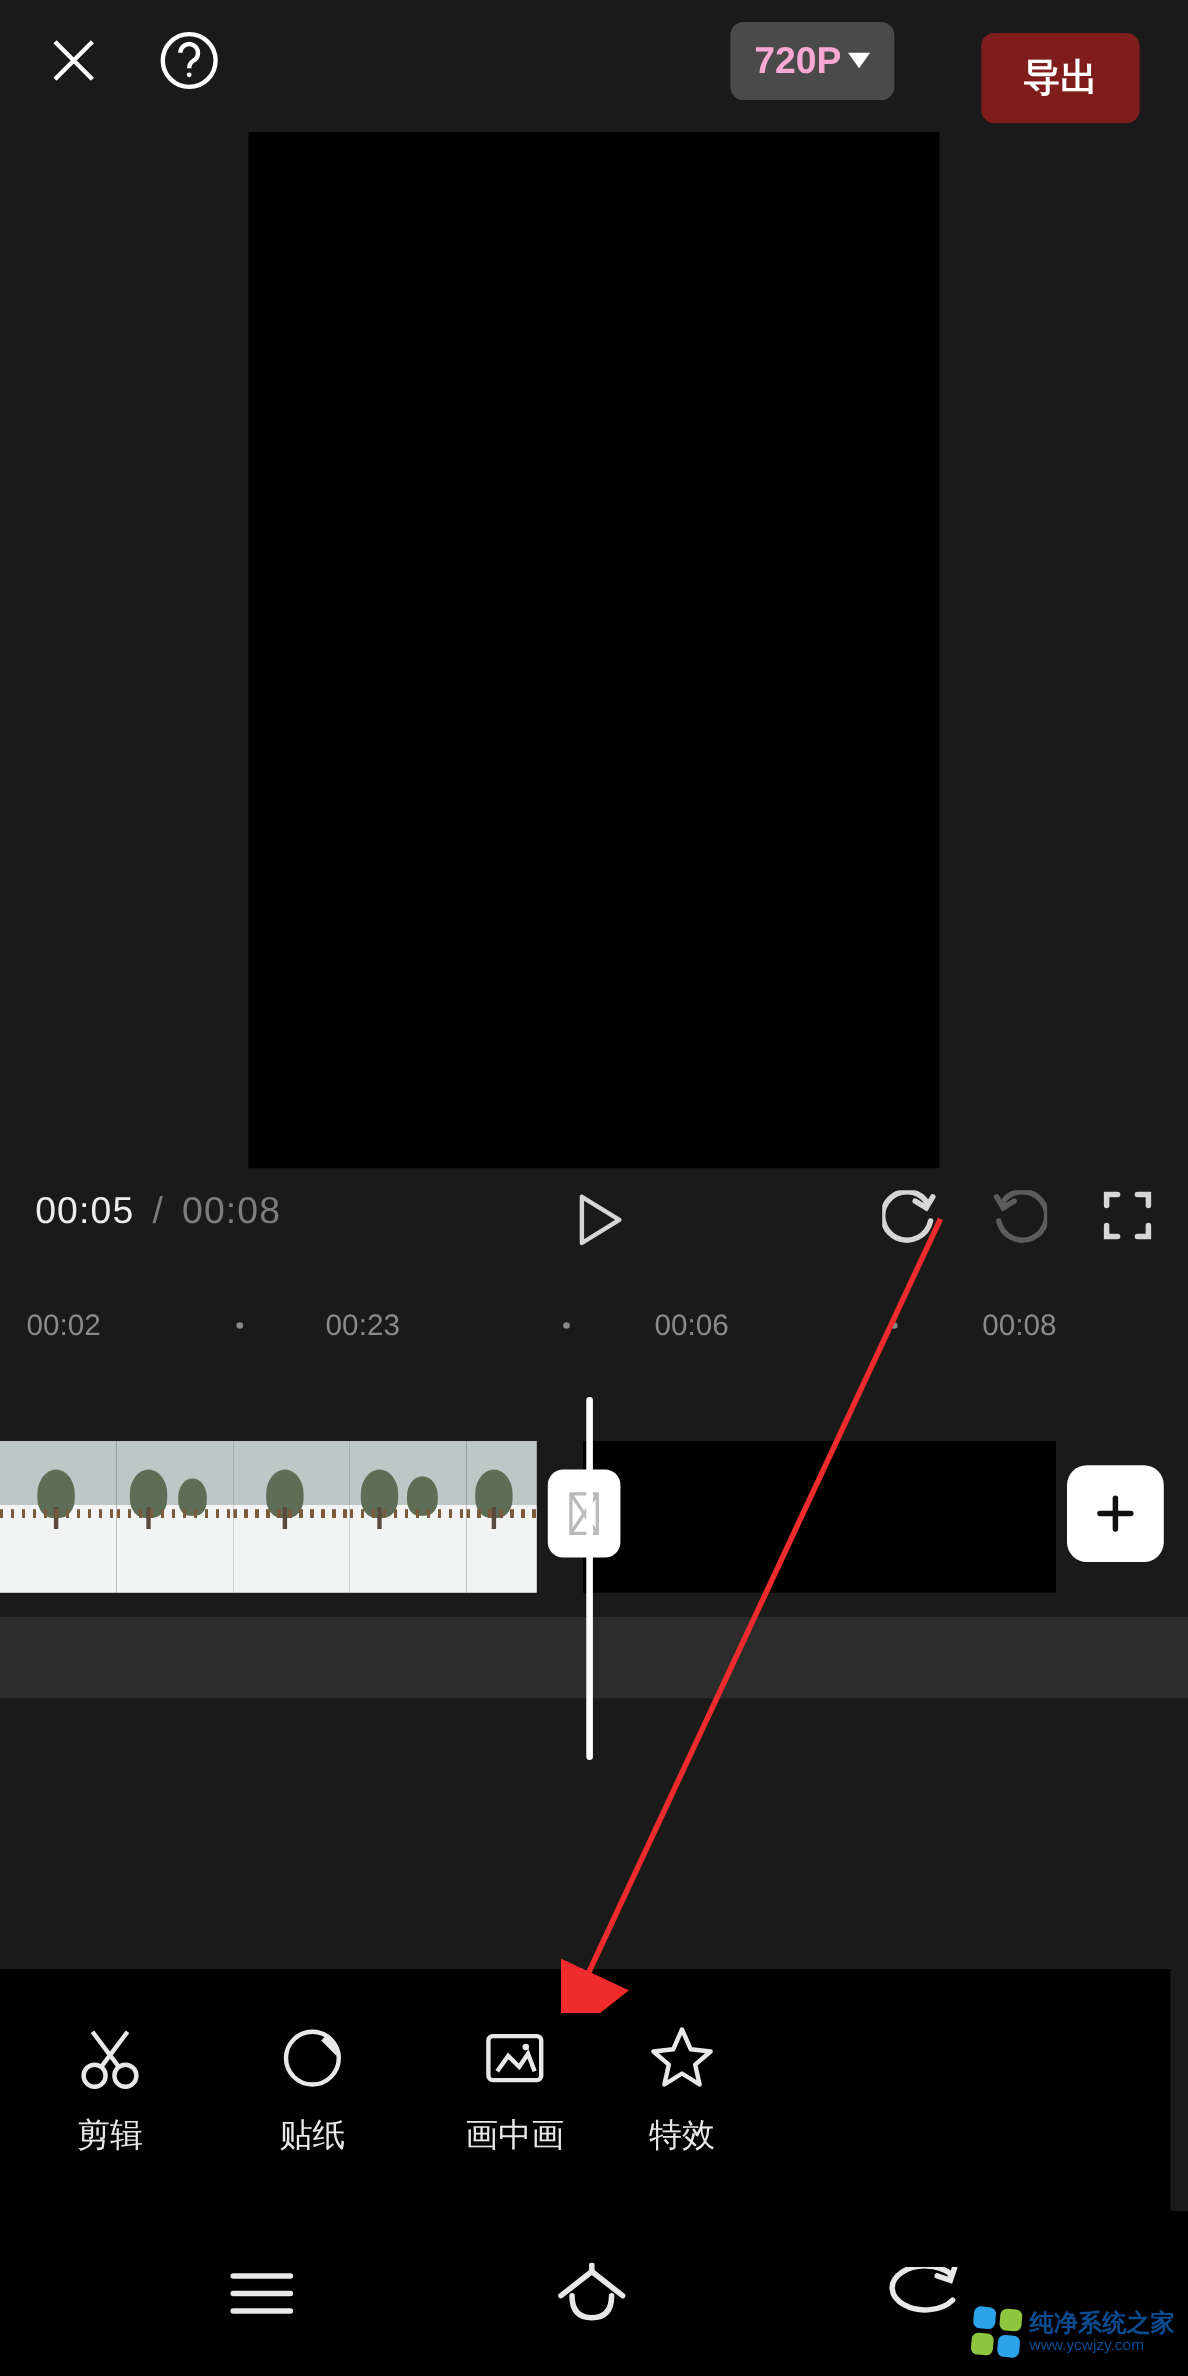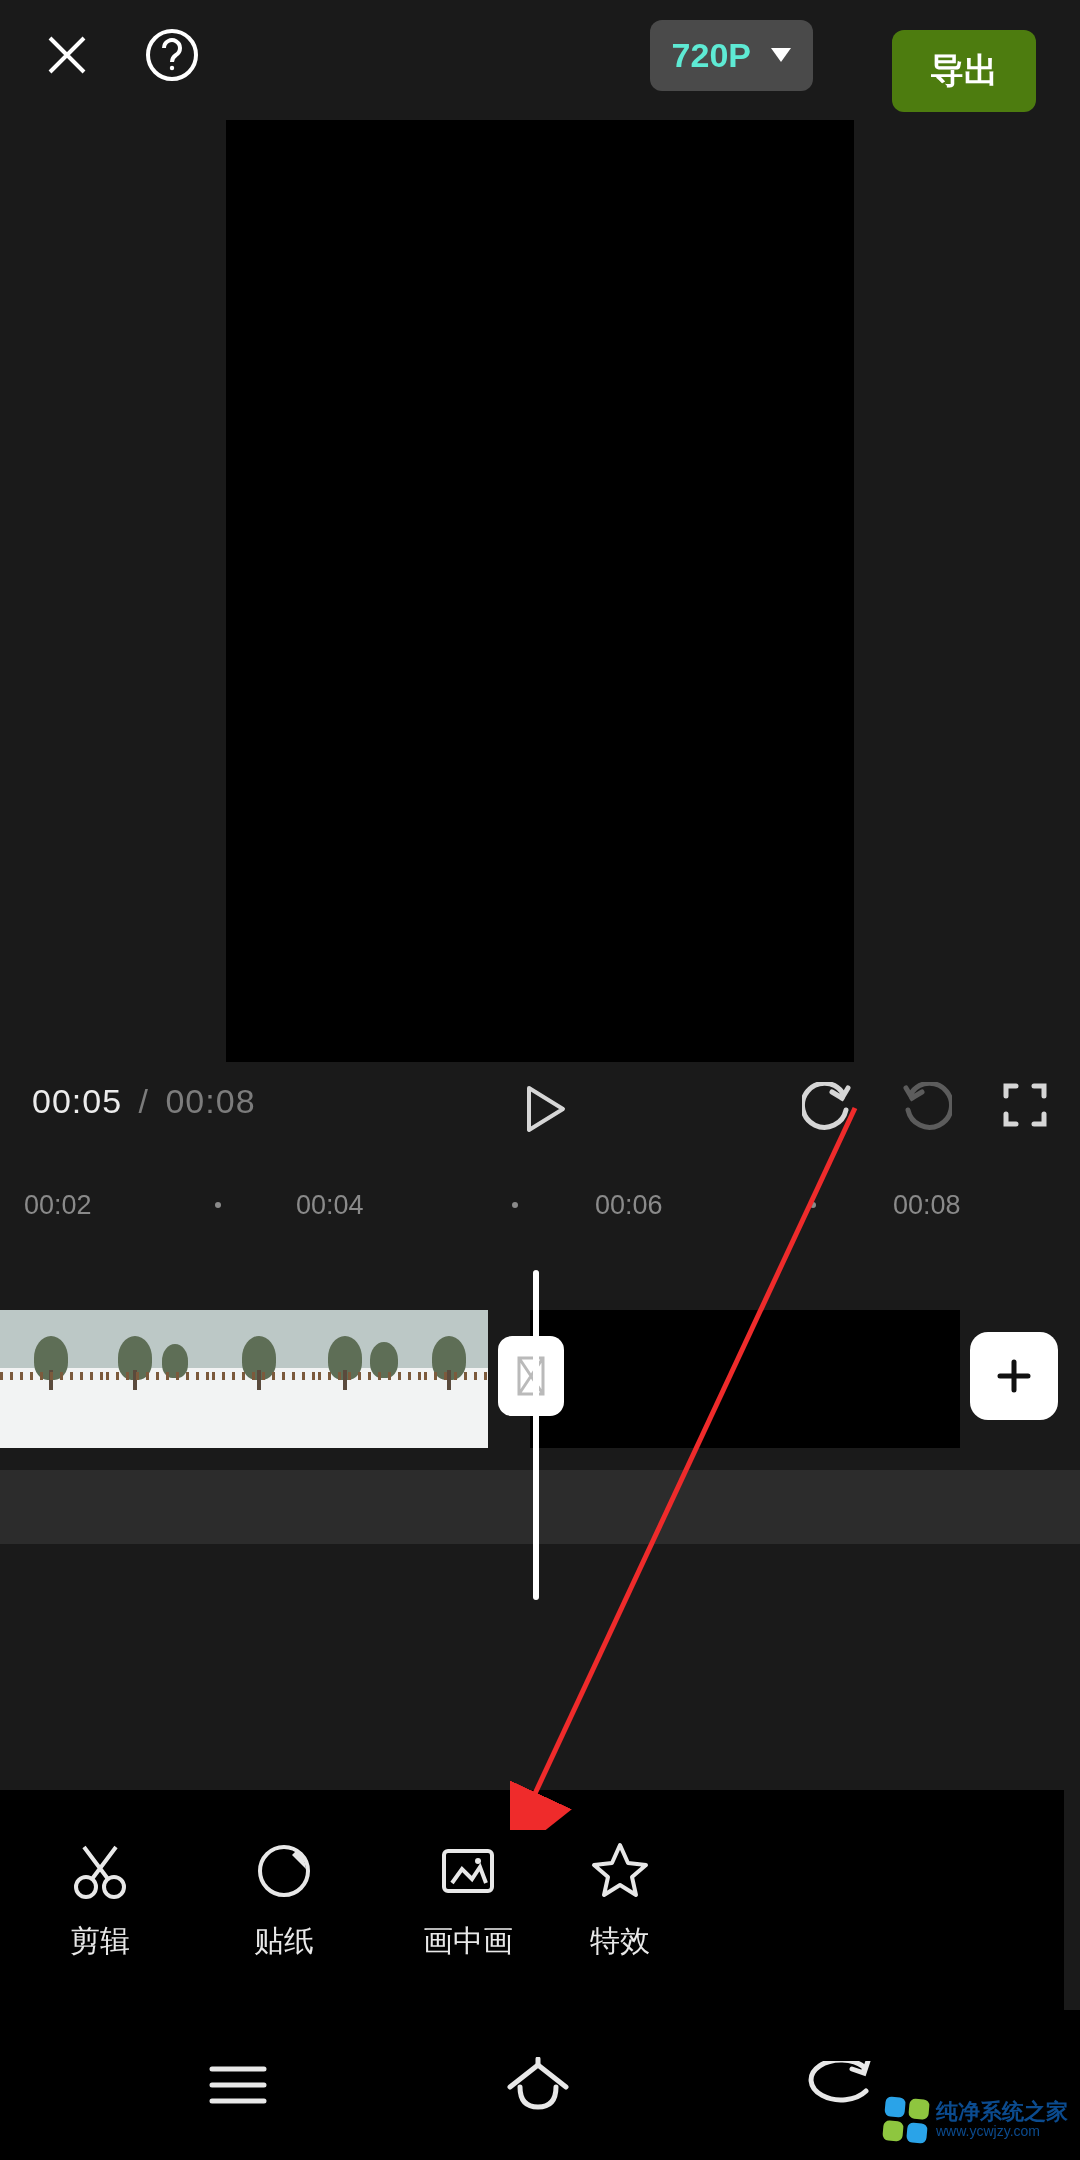--- a/index.html
+++ b/index.html
@@ -23,37 +23,37 @@
   }
   .icon-btn {
     display: flex;
     align-items: center;
     justify-content: center;
     cursor: pointer;
   }
   .header-spacer { flex: 1; }
   .res-select {
     background: #4a4a4a;
-    color: #5eead4;
+    color: #f9a8d4;
     font-size: 34px;
     font-weight: 600;
     padding: 16px 22px;
     border-radius: 12px;
     display: flex;
     align-items: center;
-    gap: 20px;
+    gap: 6px;
   }
   .triangle-down {
     width: 0; height: 0;
     border-left: 10px solid transparent;
     border-right: 10px solid transparent;
     border-top: 14px solid #fff;
   }
   .export-btn {
-    background: #4d7c0f;
+    background: #7f1d1d;
     color: #fff;
     font-size: 34px;
     font-weight: 600;
     padding: 18px 38px;
     border-radius: 12px;
     margin-left: 24px;
     margin-top: 32px;
   }
 
   
@@ -316,21 +316,21 @@
   <div class="icon-btn fs-btn">
     <svg width="46" height="46" viewBox="0 0 46 46" stroke="#d6d6d6" stroke-width="5" fill="none" stroke-linecap="round">
       <path d="M4 14 V4 H14 M32 4 H42 V14 M42 32 V42 H32 M14 42 H4 V32"></path>
     </svg>
   </div>
 </div>
 
 <div class="ruler">
   <span class="ruler-item" style="left:24px">00:02</span>
   <span class="ruler-dot" style="left:215px"></span>
-  <span class="ruler-item" style="left:296px">00:04</span>
+  <span class="ruler-item" style="left:296px">00:23</span>
   <span class="ruler-dot" style="left:512px"></span>
   <span class="ruler-item" style="left:595px">00:06</span>
   <span class="ruler-dot" style="left:810px"></span>
   <span class="ruler-item" style="left:893px">00:08</span>
 </div>
 
 <div class="timeline-wrap">
   <div class="clip-strip">
 
     <div class="thumb">

